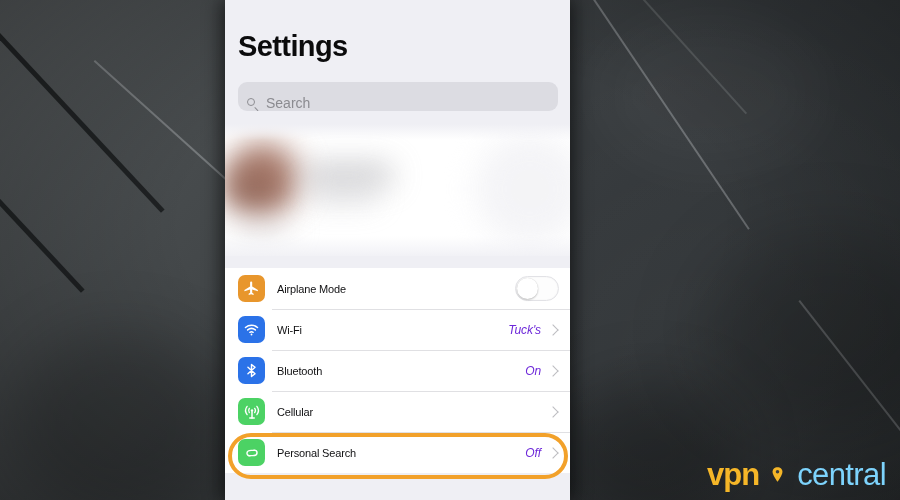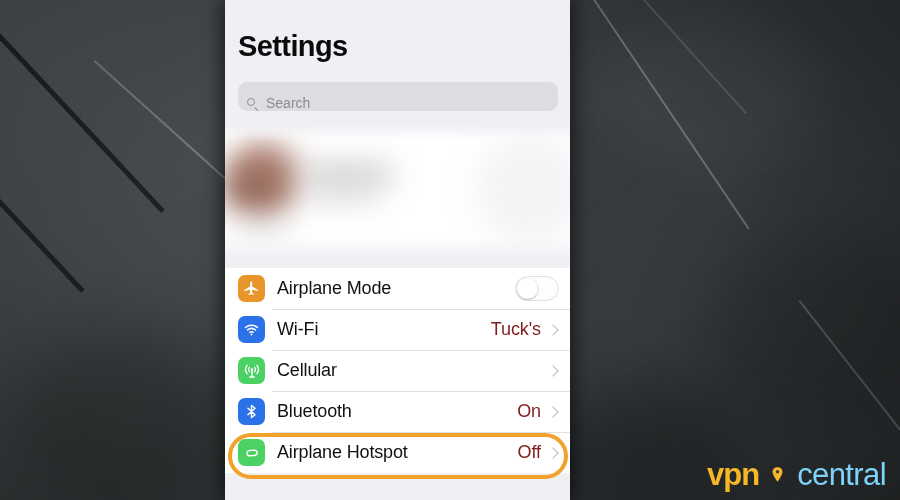--- a/index.html
+++ b/index.html
@@ -189,30 +189,31 @@
     border-radius: 7px;
     flex: 0 0 auto;
     display: flex;
     align-items: center;
     justify-content: center;
     margin-right: 12px;
   }
   .icon-tile svg { display: block; }
 
   .row-label {
-    font-size: 18px;
+    font-size: 11px;
     color: #111113;
     letter-spacing: -0.15px;
   }
   .row-spacer { flex: 1 1 auto; }
   .row-value {
-    font-size: 18px;
-    color: #7f1d1d;
+    font-size: 12px;
+    color: #6d28d9;
     margin-right: 8px;
     letter-spacing: -0.1px;
+    font-style: italic;
   }
   .chevron {
     width: 7px;
     height: 7px;
     border-right: 1.7px solid #bcbcc0;
     border-top: 1.7px solid #bcbcc0;
     transform: rotate(45deg);
     flex: 0 0 auto;
     margin-right: 2px;
   }
@@ -348,20 +349,32 @@
           <svg width="17" height="17" viewBox="0 0 24 24" fill="none" stroke="#ffffff" stroke-width="2.1" stroke-linecap="round">
             <path d="M3.5 9.2a13 13 0 0 1 17 0"></path>
             <path d="M6.6 12.6a8.6 8.6 0 0 1 10.8 0"></path>
             <path d="M9.7 16a4.2 4.2 0 0 1 4.6 0"></path>
             <circle cx="12" cy="19" r="1.3" fill="#ffffff" stroke="none"></circle>
           </svg>
         </span>
         <span class="row-label">Wi-Fi</span>
         <span class="row-spacer"></span>
         <span class="row-value">Tuck's</span>
+        <span class="chevron"></span>
+      </div>
+
+      <div class="row">
+        <span class="icon-tile" style="background:#2b72e8;">
+          <svg width="17" height="17" viewBox="0 0 24 24" fill="none" stroke="#ffffff" stroke-width="2" stroke-linejoin="round" stroke-linecap="round">
+            <path d="M7 7.5 17 16.5 12 20.5V3.5l5 4L7 16.5"></path>
+          </svg>
+        </span>
+        <span class="row-label">Bluetooth</span>
+        <span class="row-spacer"></span>
+        <span class="row-value">On</span>
         <span class="chevron"></span>
       </div>
 
       <div class="row">
         <span class="icon-tile" style="background:#4cd264;">
           <svg width="18" height="18" viewBox="0 0 24 24" fill="none" stroke="#ffffff" stroke-width="1.8" stroke-linecap="round">
             <path d="M5.5 4.5a9 9 0 0 0 0 11"></path>
             <path d="M18.5 4.5a9 9 0 0 1 0 11"></path>
             <path d="M8.4 7.2a5 5 0 0 0 0 5.6"></path>
             <path d="M15.6 7.2a5 5 0 0 1 0 5.6"></path>
@@ -370,39 +383,27 @@
             <path d="M9 20h6" stroke-width="2"></path>
           </svg>
         </span>
         <span class="row-label">Cellular</span>
         <span class="row-spacer"></span>
         <span class="row-value"></span>
         <span class="chevron"></span>
       </div>
 
       <div class="row">
-        <span class="icon-tile" style="background:#2b72e8;">
-          <svg width="17" height="17" viewBox="0 0 24 24" fill="none" stroke="#ffffff" stroke-width="2" stroke-linejoin="round" stroke-linecap="round">
-            <path d="M7 7.5 17 16.5 12 20.5V3.5l5 4L7 16.5"></path>
-          </svg>
-        </span>
-        <span class="row-label">Bluetooth</span>
-        <span class="row-spacer"></span>
-        <span class="row-value">On</span>
-        <span class="chevron"></span>
-      </div>
-
-      <div class="row">
         <span class="icon-tile" style="background:#4cd264;">
           <svg width="18" height="18" viewBox="0 0 24 24" fill="none" stroke="#ffffff" stroke-width="1.9" stroke-linecap="round">
             <path d="M14.5 8.2c2.6 0 4.2 1.5 4.2 3.4 0 2.3-2.3 3.9-5.6 3.9H8.4"></path>
             <path d="M9.5 15.8c-2.6 0-4.2-1.5-4.2-3.4 0-2.3 2.3-3.9 5.6-3.9h5.1"></path>
           </svg>
         </span>
-        <span class="row-label">Airplane Hotspot</span>
+        <span class="row-label">Personal Search</span>
         <span class="row-spacer"></span>
         <span class="row-value">Off</span>
         <span class="chevron"></span>
       </div>
 
     </div>
   </div>
 
   <div id="highlight"></div>
 

